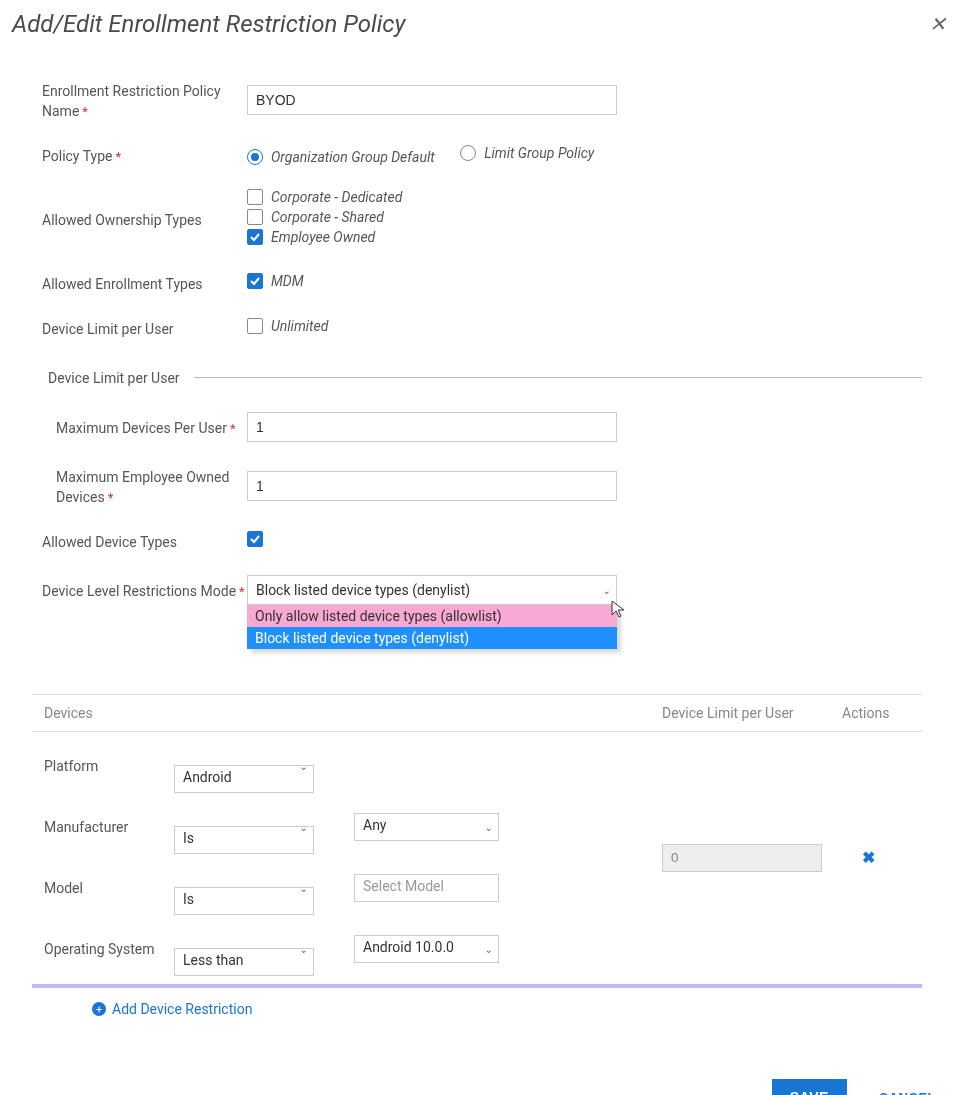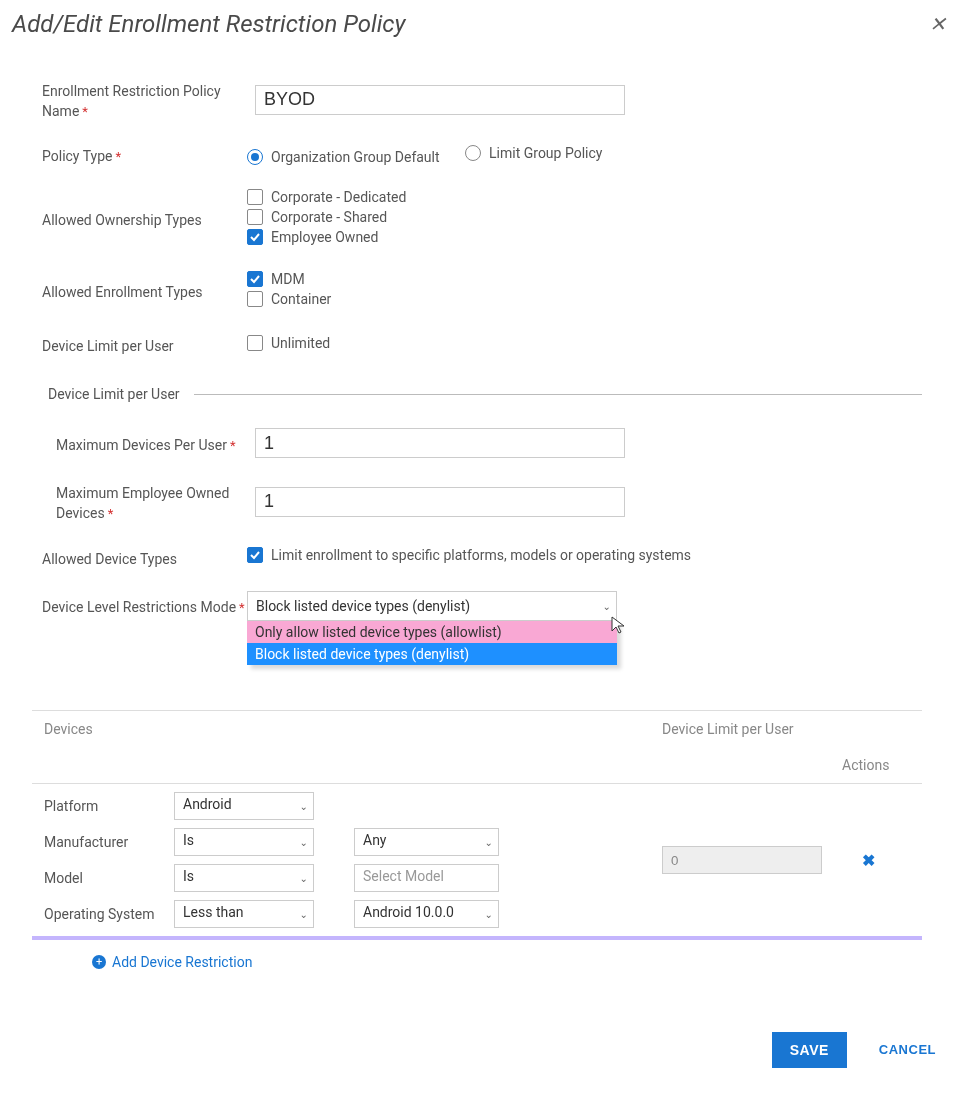--- a/index.html
+++ b/index.html
@@ -55,30 +55,30 @@
     font-size: 13px;
   }
   .controls {
     flex: 1;
   }
   .text-input {
     width: 370px;
     height: 30px;
     border: 1px solid #ccc;
     padding: 4px 8px;
-    font-size: 18px;
+    font-size: 14px;
     color: #333;
-    margin-left: 8px;
   }
   .radio-group label, .check-group label {
     display: inline-flex;
     align-items: center;
     margin-right: 22px;
     color: #565656;
     cursor: pointer;
+    font-style: italic;
   }
   .check-group label { display: flex; margin-bottom: 4px; margin-right: 0;}
   .radio-outer {
     width: 16px; height: 16px;
     border: 1.5px solid #888;
     border-radius: 50%;
     display: inline-flex;
     align-items: center;
     justify-content: center;
     margin-right: 8px;
@@ -178,21 +178,21 @@
     display: flex;
     border-top: 1px solid #ddd;
     border-bottom: 1px solid #ddd;
     padding: 10px 0;
     margin: 0 30px 0 20px;
     color: #888;
     font-size: 14px;
   }
   .devices-header > div:first-child { flex: 1; padding-left: 12px;}
   .dh-limit { width: 180px; }
-  .dh-actions { width: 80px; margin-top: 36px; }
+  .dh-actions { width: 80px; }
   .device-block {
     display: flex;
     border-bottom: 4px solid #c4b5fd;
     padding: 8px 0;
     margin: 0 30px 0 20px;
   }
   .device-grid {
     flex: 1;
     padding-left: 12px;
   }
@@ -218,21 +218,21 @@
   .ms-wrap { position: relative; display: inline-block; }
   .ms-caret {
     position: absolute;
     right: 6px;
     top: 50%;
     transform: translateY(-50%);
     font-size: 10px;
     color: #666;
     pointer-events: none;
   }
-  .w140 { width: 140px; }
+  .w140 { width: 140px; margin-top: 25px; }
   .w145 { width: 145px; }
   .spacer { width: 40px; display: inline-block; }
   .limit-col {
     width: 180px;
     display: flex;
     align-items: center;
   }
   .limit-input {
     width: 160px;
     height: 28px;
@@ -368,24 +368,20 @@
       <div class="label">Allowed Enrollment Types</div>
       <div class="controls check-group">
         <label>
           <span class="checkbox checked">
               <svg width="10" height="10" viewBox="0 0 10 10">
                 <path d="M1 5 L4 8 L9 2" stroke="#fff" stroke-width="2" fill="none"></path>
               </svg>
             </span>
           <span>MDM</span>
         </label>
-        <label>
-          <span class="checkbox"></span>
-          <span>Container</span>
-        </label>
       </div>
     </div>
 
     <div class="row">
       <div class="label">Device Limit per User</div>
       <div class="controls check-group">
         <label>
           <span class="checkbox"></span>
           <span>Unlimited</span>
         </label>
@@ -414,21 +410,20 @@
 
     <div class="row">
       <div class="label">Allowed Device Types</div>
       <div class="controls check-group">
         <label>
           <span class="checkbox checked">
               <svg width="10" height="10" viewBox="0 0 10 10">
                 <path d="M1 5 L4 8 L9 2" stroke="#fff" stroke-width="2" fill="none"></path>
               </svg>
             </span>
-          <span>Limit enrollment to specific platforms, models or operating systems</span>
         </label>
       </div>
     </div>
 
     <div class="row" style="margin-bottom:89px">
       <div class="label req">Device Level Restrictions Mode</div>
       <div class="controls">
         <div class="select-wrap">
           <div class="select-display">
             <span>Block listed device types (denylist)</span>

